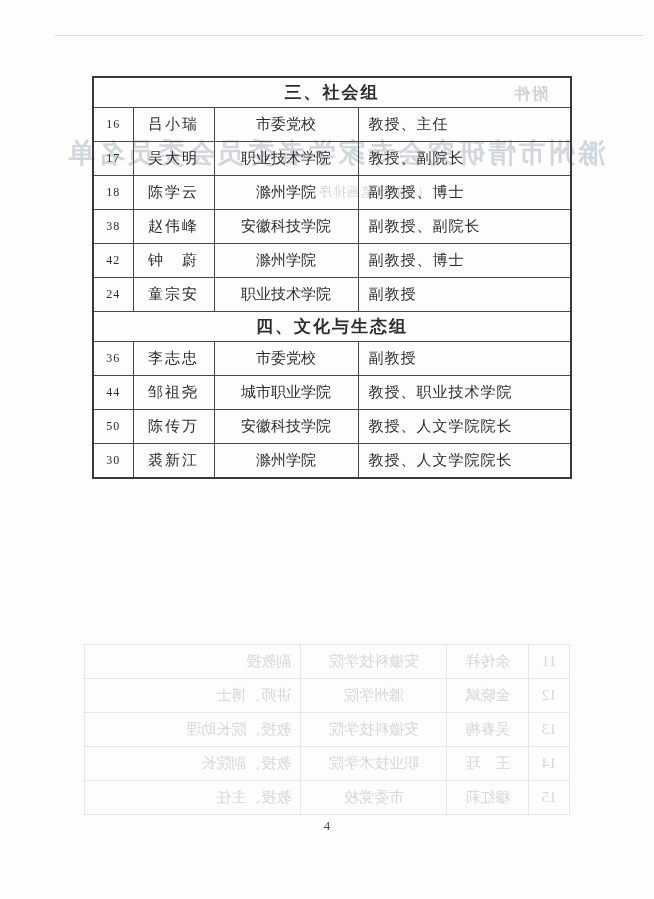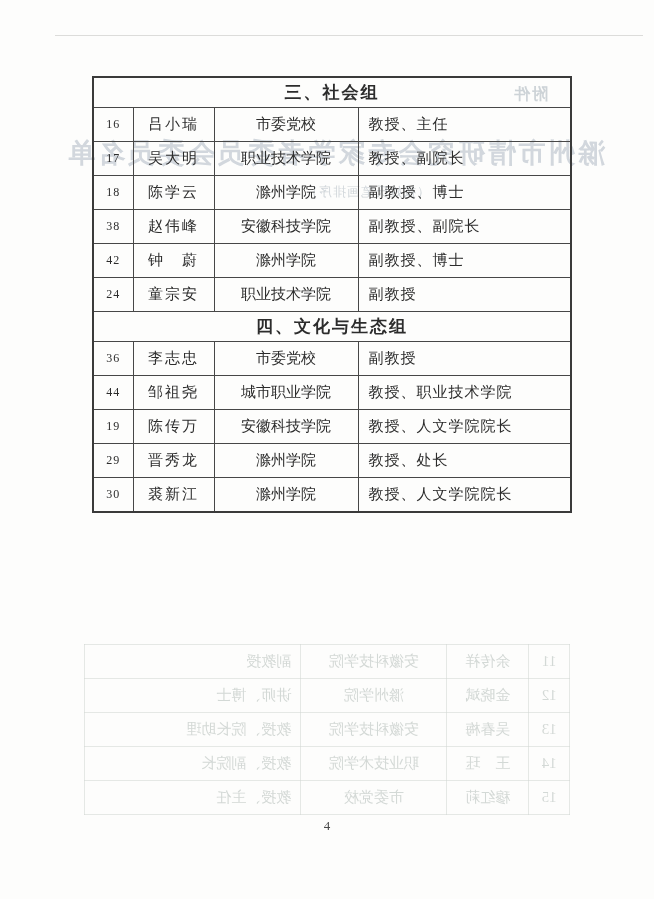--- a/index.html
+++ b/index.html
@@ -181,30 +181,24 @@
           <td class="c-org">市委党校</td>
           <td class="c-title">副教授</td>
         </tr>
         <tr class="data-row">
           <td class="c-num">44</td>
           <td class="c-name">邹祖尧</td>
           <td class="c-org">城市职业学院</td>
           <td class="c-title">教授、职业技术学院</td>
         </tr>
         <tr class="data-row">
-          <td class="c-num">19</td>
+          <td class="c-num">50</td>
           <td class="c-name">陈传万</td>
           <td class="c-org">安徽科技学院</td>
           <td class="c-title">教授、人文学院院长</td>
-        </tr>
-        <tr class="data-row">
-          <td class="c-num">29</td>
-          <td class="c-name">晋秀龙</td>
-          <td class="c-org">滁州学院</td>
-          <td class="c-title">教授、处长</td>
         </tr>
         <tr class="data-row">
           <td class="c-num">30</td>
           <td class="c-name">裘新江</td>
           <td class="c-org">滁州学院</td>
           <td class="c-title">教授、人文学院院长</td>
         </tr>
       </tbody>
   </table>
 

